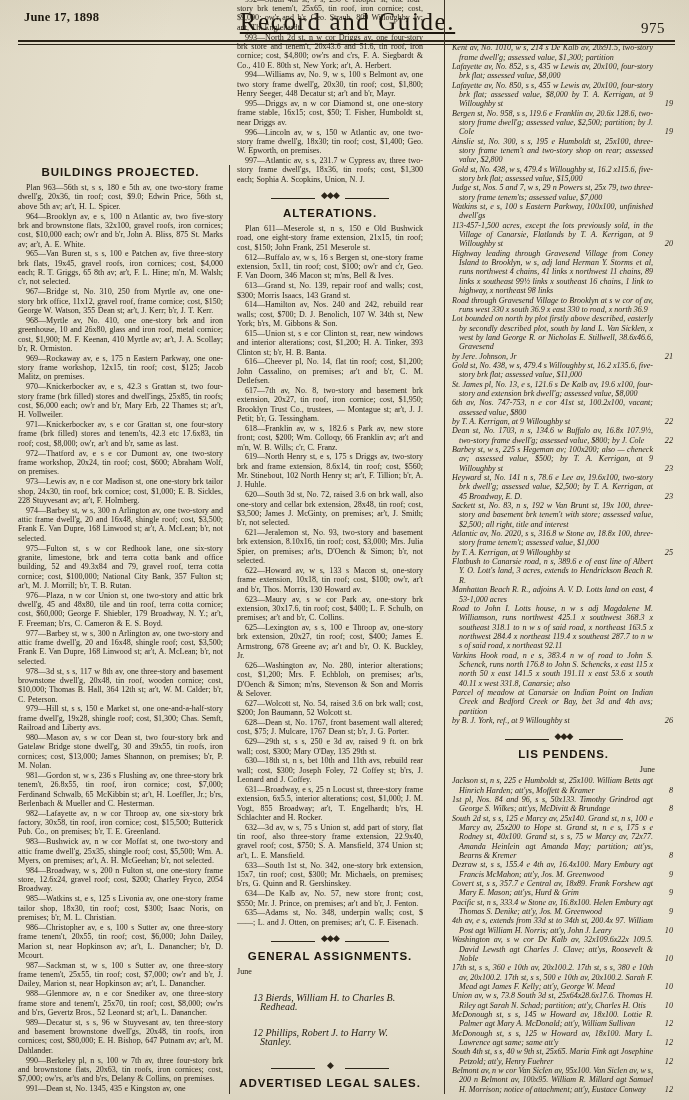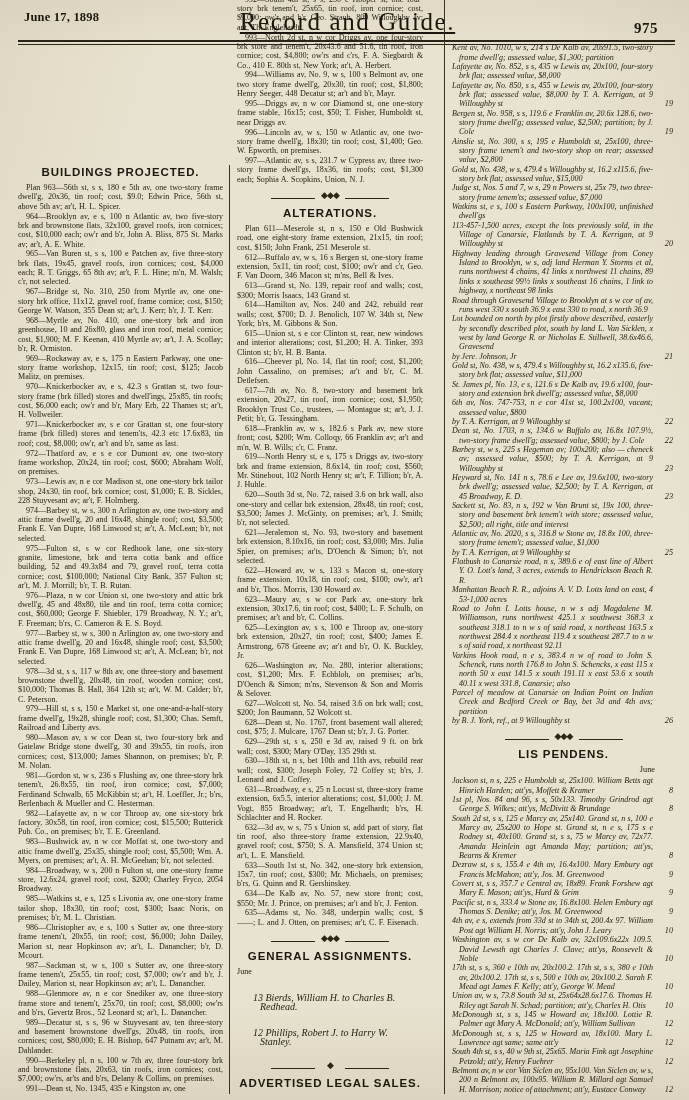--- a/index.html
+++ b/index.html
@@ -48,23 +48,23 @@
     font-size: 25px;
     font-weight: normal;
     letter-spacing: 1.6px;
     color: #1b150d;
     line-height: 28px;
     margin-left: 6px;
     text-decoration: underline;
   }
   .mast-page {
     position: absolute;
-    right: 31px;
+    right: 24px;
     top: 20px;
-    font-weight: bold;
+    font-weight: normal;
     font-size: 15px;
     letter-spacing: 0.5px;
     color: #1d180f;
   }
   .mast-rules {
     position: absolute;
     left: 18px;
     right: 14px;
     top: 40px;
     height: 5px;

